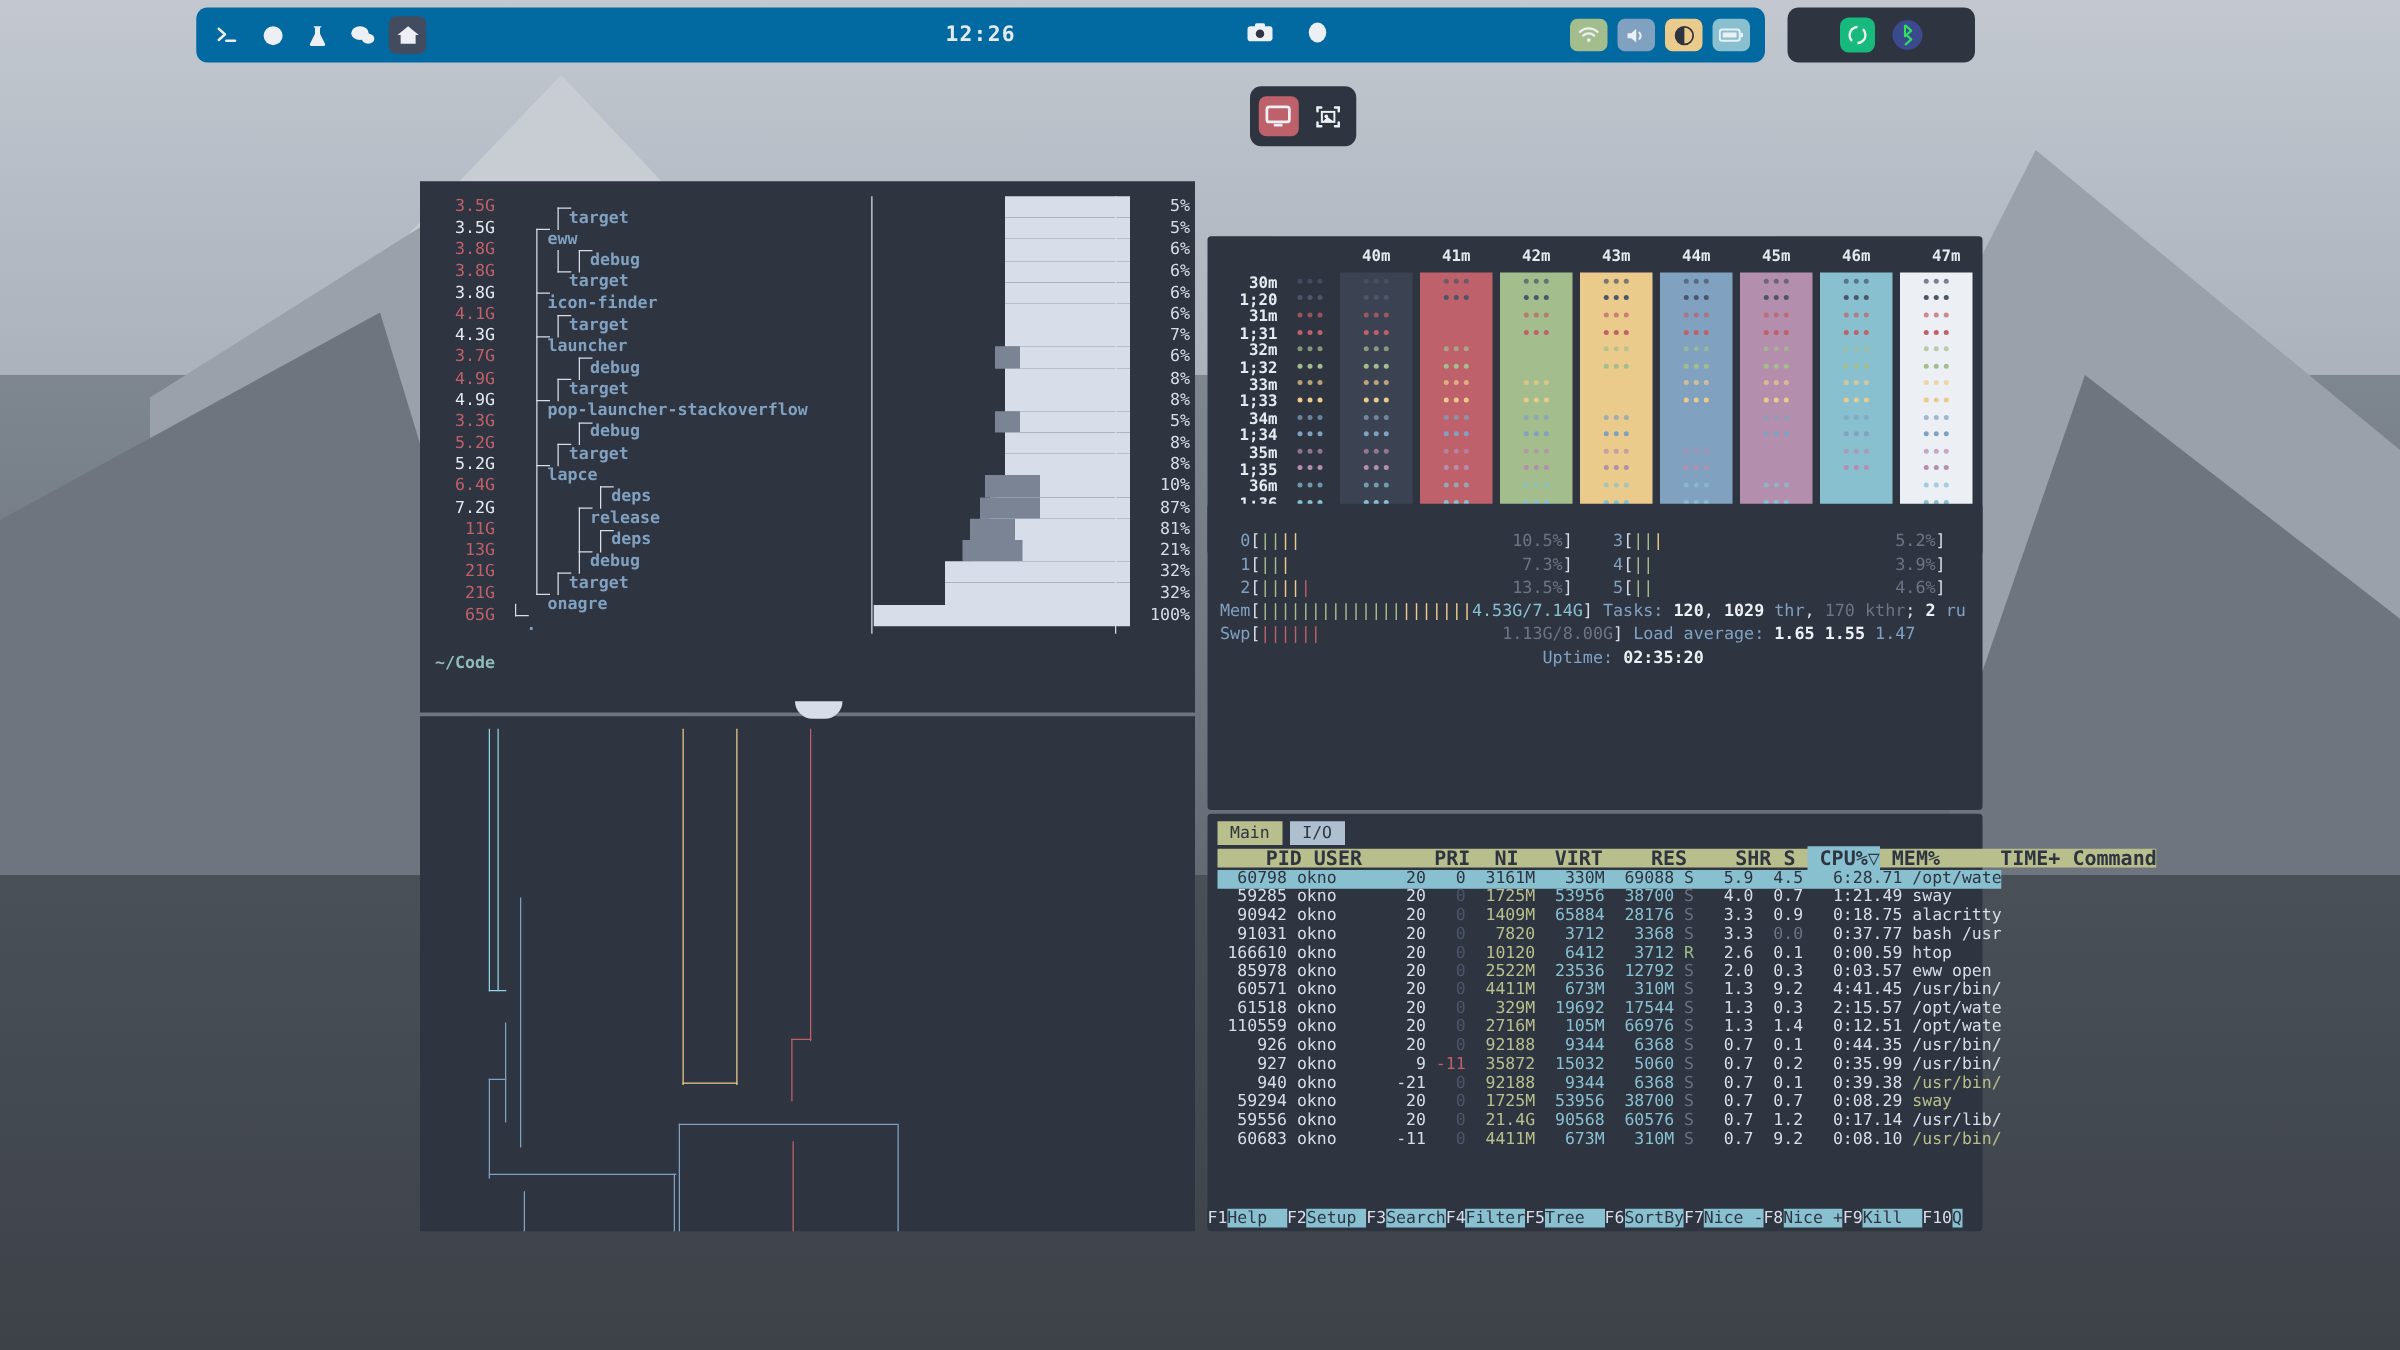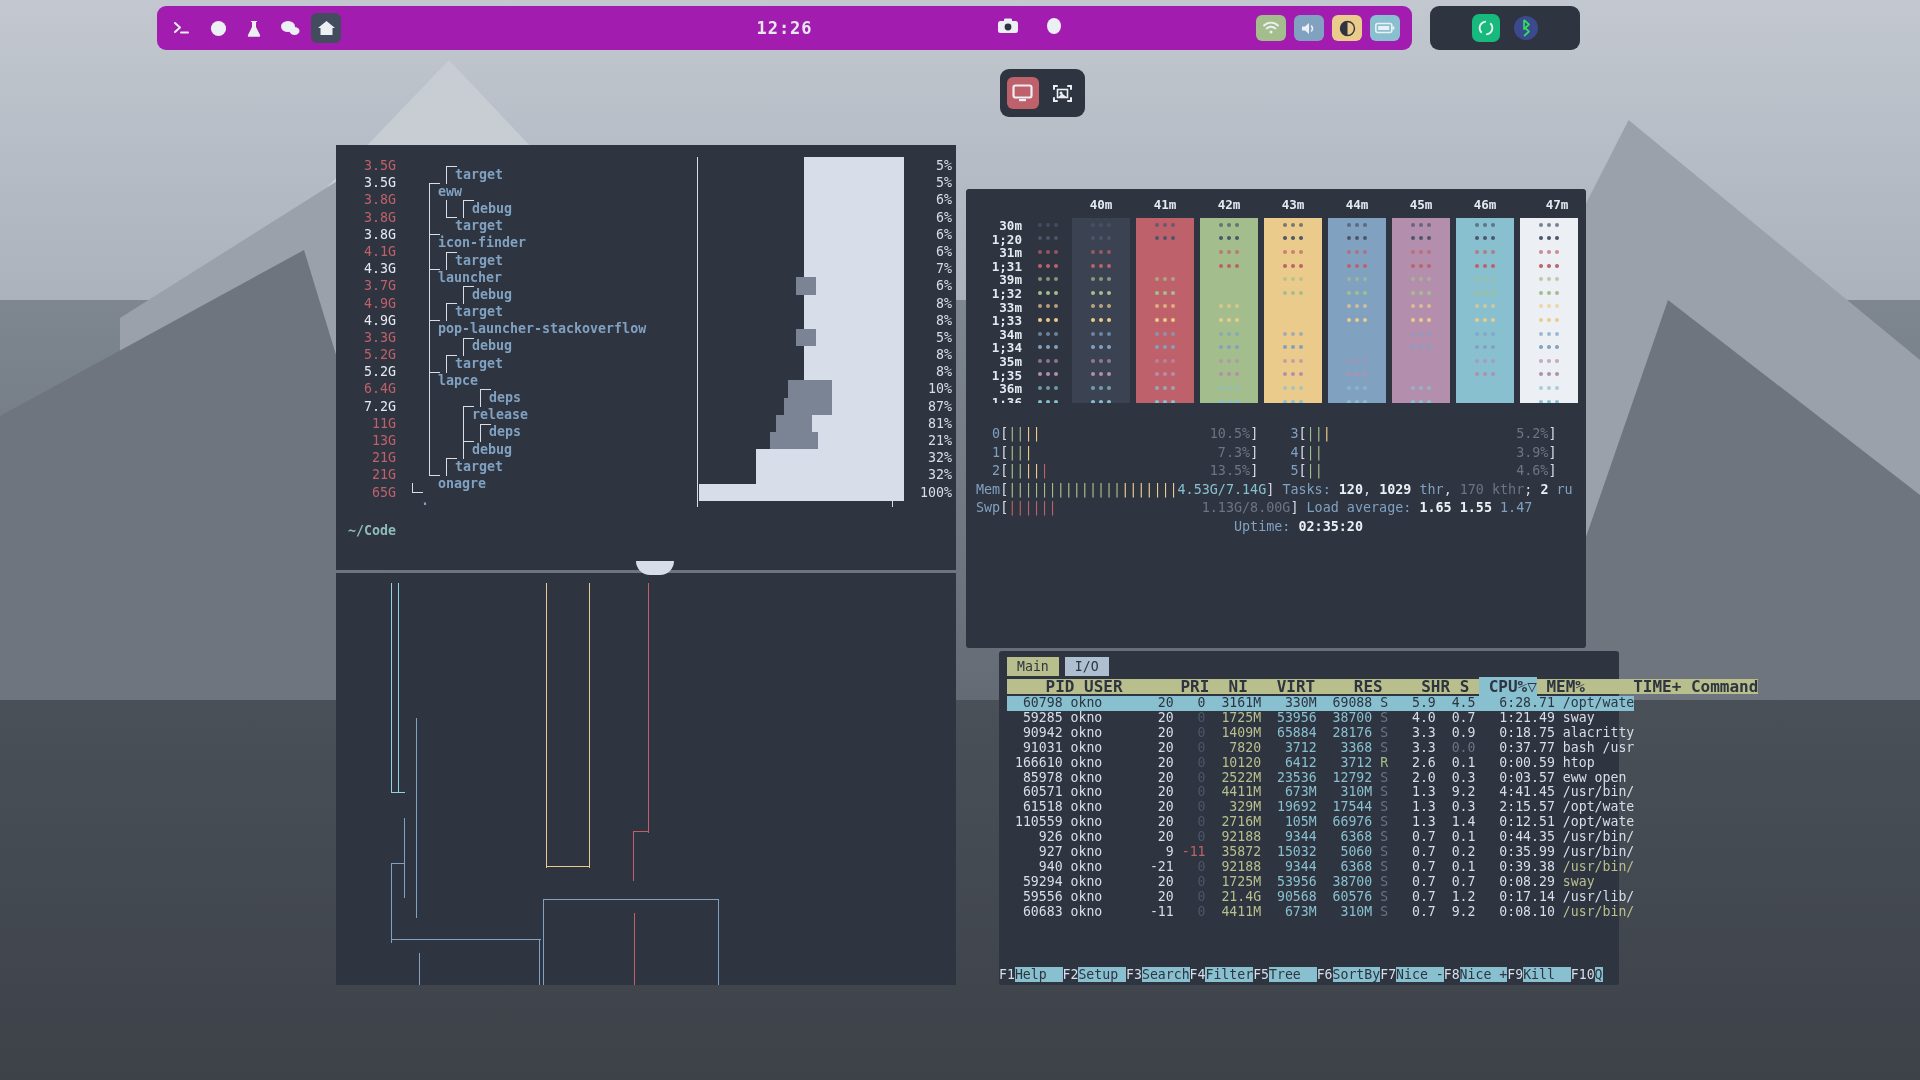--- a/index.html
+++ b/index.html
@@ -14,21 +14,21 @@
   .wp-sky{position:absolute;left:0;top:0;width:1920px;height:420px;
      background:linear-gradient(180deg,#c3c8d0 0%,#b3bac3 45%,#a2aab5 100%);}
   .wp-lower{position:absolute;left:0;top:300px;width:1920px;height:780px;
      background:linear-gradient(180deg,#7e868f 0%,#6b727b 40%,#555b64 75%,#474c54 100%);}
   .peak{position:absolute;background:#9aa1ab;}
   .peak.dark{background:#6e757e;}
   .peak.light{background:#c8cdd4;}
 
   
   #topbar{position:absolute;left:157px;top:6px;width:1255px;height:44px;
-     background:#a21caf;border-radius:9px;z-index:30;display:flex;align-items:center;}
+     background:#0369a1;border-radius:9px;z-index:30;display:flex;align-items:center;}
   .tb-left{display:flex;align-items:center;gap:6px;padding-left:10px;}
   .tb-ico{width:30px;height:30px;display:flex;align-items:center;justify-content:center;
      border-radius:6px;color:#eceff4;}
   .tb-ico.active{background:#434c5e;}
   .tb-ico svg{display:block;}
   .tb-clock{position:absolute;left:0;right:0;text-align:center;color:#e5e9f0;
      font:bold 17px "DejaVu Sans Mono",monospace;letter-spacing:1px;pointer-events:none;}
   .tb-mid{position:absolute;left:840px;top:0;height:44px;display:flex;align-items:center;gap:26px;}
   .tb-right{position:absolute;right:12px;top:0;height:44px;display:flex;align-items:center;gap:8px;}
   .chip{width:30px;height:26px;border-radius:6px;display:flex;align-items:center;justify-content:center;}
@@ -52,21 +52,21 @@
   .shot-btn.sel{background:#bf616a;}
 
   
   .term{position:absolute;background:#2e3440;z-index:20;overflow:hidden;}
   #term-tree{left:336px;top:145px;width:620px;height:425px;}
   #term-pipes{left:336px;top:573px;width:620px;height:412px;}
 
   .panel{position:absolute;background:#2e3440;border-radius:3px;}
   #p-color{left:966px;top:145px;width:620px;height:255px;z-index:21;margin-top:44px;}
   #p-meter{left:966px;top:403px;width:620px;height:245px;z-index:21;}
-  #p-proc{left:966px;top:651px;width:620px;height:334px;z-index:21;margin-left:33px;}
+  #p-proc{left:966px;top:651px;width:620px;height:334px;z-index:21;}
 
   
   .tree-wrap{position:absolute;left:0;top:0;right:0;bottom:0;padding:12px 0 0 0;
      font:13.3px/17.2px "DejaVu Sans Mono",monospace;}
   .tree-row{display:flex;align-items:center;height:17.2px;white-space:pre;}
   .tree-size{width:60px;text-align:right;padding-right:8px;flex:none;}
   .sz-r{color:#bf616a;} .sz-w{color:#e5e9f0;}
   .tree-label{flex:none;width:295px;position:relative;color:#81a1c1;font-weight:bold;}
   .tree-label span.nm{position:absolute;white-space:pre;}
   .tree-bar{flex:none;width:205px;position:relative;height:17.2px;}
@@ -339,21 +339,21 @@
       <div class="ct-hdr" style="left: 234px; width: 58px;">42m</div>
       <div class="ct-hdr" style="left: 298px; width: 58px;">43m</div>
       <div class="ct-hdr" style="left: 362px; width: 58px;">44m</div>
       <div class="ct-hdr" style="left: 426px; width: 58px;">45m</div>
       <div class="ct-hdr" style="left: 490px; width: 58px;">46m</div>
       <div class="ct-hdr" style="left: 562px; width: 58px;">47m</div>
       <div class="ct-rowlbl" style="left: 0px; top: 29px;">30m</div>
       <div class="ct-rowlbl" style="left: 0px; top: 42.6px;">1;20</div>
       <div class="ct-rowlbl" style="left: 0px; top: 56.2px;">31m</div>
       <div class="ct-rowlbl" style="left: 0px; top: 69.8px;">1;31</div>
-      <div class="ct-rowlbl" style="left: 0px; top: 83.4px;">39m</div>
+      <div class="ct-rowlbl" style="left: 0px; top: 83.4px;">32m</div>
       <div class="ct-rowlbl" style="left: 0px; top: 97px;">1;32</div>
       <div class="ct-rowlbl" style="left: 0px; top: 110.6px;">33m</div>
       <div class="ct-rowlbl" style="left: 0px; top: 124.2px;">1;33</div>
       <div class="ct-rowlbl" style="left: 0px; top: 137.8px;">34m</div>
       <div class="ct-rowlbl" style="left: 0px; top: 151.4px;">1;34</div>
       <div class="ct-rowlbl" style="left: 0px; top: 165px;">35m</div>
       <div class="ct-rowlbl" style="left: 0px; top: 178.6px;">1;35</div>
       <div class="ct-rowlbl" style="left: 0px; top: 192.2px;">36m</div>
       <div class="ct-rowlbl" style="left: 0px; top: 205.8px;">1;36</div>
       <div class="ct-rowlbl" style="left: 0px; top: 219.4px;">37m</div>

